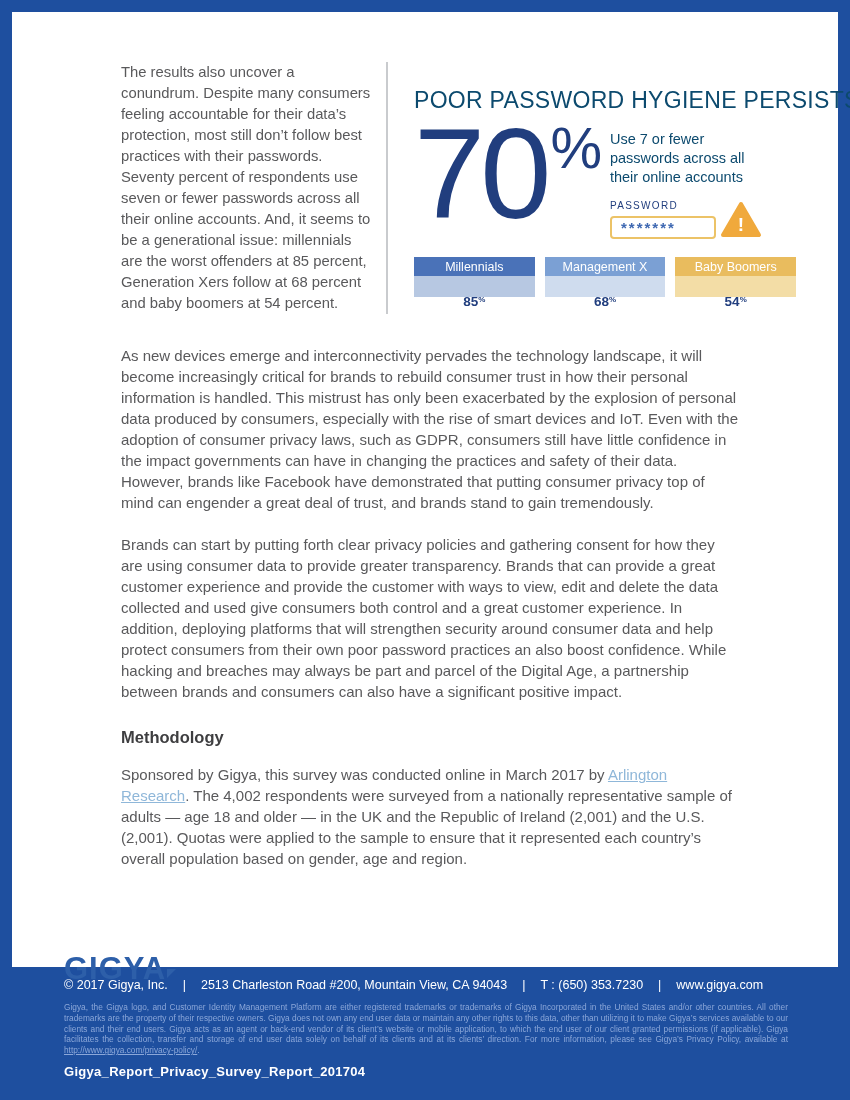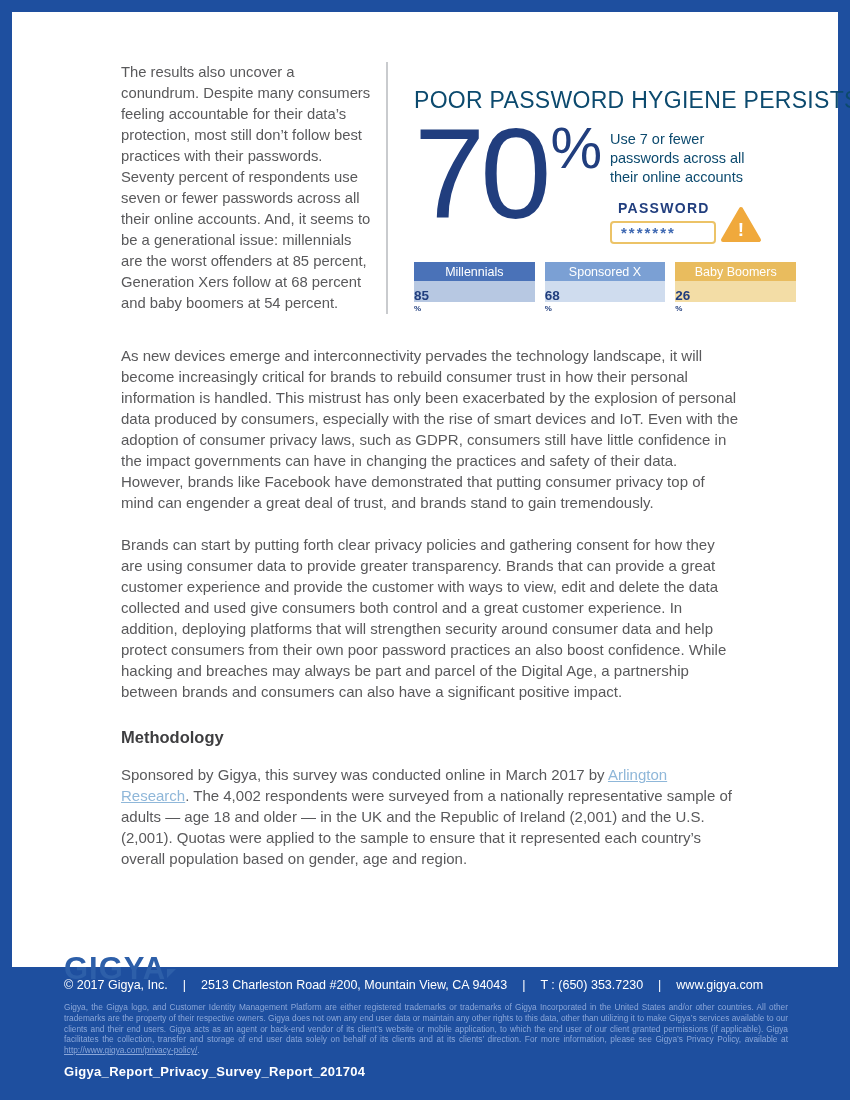--- a/index.html
+++ b/index.html
@@ -13,31 +13,31 @@
   .divider { width:2px; background:#c9cbce; margin-left:13px; align-self:stretch; }
   .infographic { margin-left:26px; width:382px; padding-top:16px; }
   .ig-title { font-size:23px; color:#0c4a6e; letter-spacing:0.3px; white-space:nowrap;margin-top:9px; }
   .ig-main { display:flex; margin-top:8px; }
   .stat { color:#213e7e; white-space:nowrap; flex:0 0 auto; }
   .stat-value { font-size:128px; line-height:104px; letter-spacing:-5px; }
   .stat-unit { font-size:58px; position:relative; top:-50px; margin-left:4px; }
   .ig-right { margin-left:8px; padding-top:8px; width:160px; }
   .ig-caption { font-size:14.5px; line-height:19px; color:#0c4a6e; }
   .pw-area { margin-top:13px; }
-  .pw-label { font-size:14px; font-weight:bold; color:#213e7e; letter-spacing:1.3px;margin-left:8px; }
+  .pw-label { font-size:10px; font-weight:normal; color:#213e7e; letter-spacing:1.3px; }
   .pw-row { display:flex; align-items:center; margin-top:4px; }
   .pw-box { width:106px; height:23px; border:2px solid #ecc367; border-radius:4px; background:#fff;
             color:#3f69b2; font-size:15px; font-weight:bold; letter-spacing:2px;
             display:flex; align-items:center; padding-left:9px; }
   .warning-svg { margin-left:4px; margin-top:-14px; }
   .gen-table { display:flex; gap:10px; margin-top:18px; }
   .gen-col { flex:1; }
   .gen-header { height:19px; display:flex; align-items:center; justify-content:center; color:#fff; font-size:12.5px; }
   .gen-value { height:21px; display:flex; align-items:flex-start; justify-content:center; color:#213e7e;
-               font-weight:bold; font-size:13.5px; padding-top:18px;flex-direction:column; }
+               font-weight:bold; font-size:13.5px; padding-top:18px; }
   .gen-value sup { font-size:8px; margin-top:1px; }
 
   
   .body-section { position:absolute; left:109px; top:333px; width:618px; color:#59595b; font-size:15px; line-height:21px; }
   .body-section p { margin-bottom:21px; }
   .methodology-heading { font-size:16.5px; font-weight:700; color:#3e3e40; margin:25px 0 16px 0; }
   .inline-link { color:#8fb7d9; text-decoration:underline; cursor:pointer; }
 
   
   .logo { position:absolute; left:52px; top:939px; color:#2d5fa9; font-size:31px; font-weight:800; letter-spacing:1px; }
@@ -88,30 +88,30 @@
 
         <div class="gen-table">
           <div class="gen-col">
             <div class="gen-header" style="background-color: rgb(74, 114, 184);">Millennials</div>
             <div class="gen-value" style="background-color: rgb(183, 200, 226);">
               <span>85</span>
                 <sup>%</sup>
             </div>
           </div>
           <div class="gen-col">
-            <div class="gen-header" style="background-color: rgb(123, 160, 212);">Sponsored X</div>
+            <div class="gen-header" style="background-color: rgb(123, 160, 212);">Management X</div>
             <div class="gen-value" style="background-color: rgb(207, 220, 238);">
               <span>68</span>
                 <sup>%</sup>
             </div>
           </div>
           <div class="gen-col">
             <div class="gen-header" style="background-color: rgb(233, 188, 94);">Baby Boomers</div>
             <div class="gen-value" style="background-color: rgb(243, 221, 166);">
-              <span>26</span>
+              <span>54</span>
                 <sup>%</sup>
             </div>
           </div>
         </div>
       </div>
     </div>
 
     <div class="body-section">
       <p>As new devices emerge and interconnectivity pervades the technology landscape, it will become increasingly critical for brands to rebuild consumer trust in how their personal information is handled. This mistrust has only been exacerbated by the explosion of personal data produced by consumers, especially with the rise of smart devices and IoT. Even with the adoption of consumer privacy laws, such as GDPR, consumers still have little confidence in the impact governments can have in changing the practices and safety of their data. However, brands like Facebook have demonstrated that putting consumer privacy top of mind can engender a great deal of trust, and brands stand to gain tremendously.</p>
       <p>Brands can start by putting forth clear privacy policies and gathering consent for how they are using consumer data to provide greater transparency. Brands that can provide a great customer experience and provide the customer with ways to view, edit and delete the data collected and used give consumers both control and a great customer experience. In addition, deploying platforms that will strengthen security around consumer data and help protect consumers from their own poor password practices an also boost confidence. While hacking and breaches may always be part and parcel of the Digital Age, a partnership between brands and consumers can also have a significant positive impact.</p>

